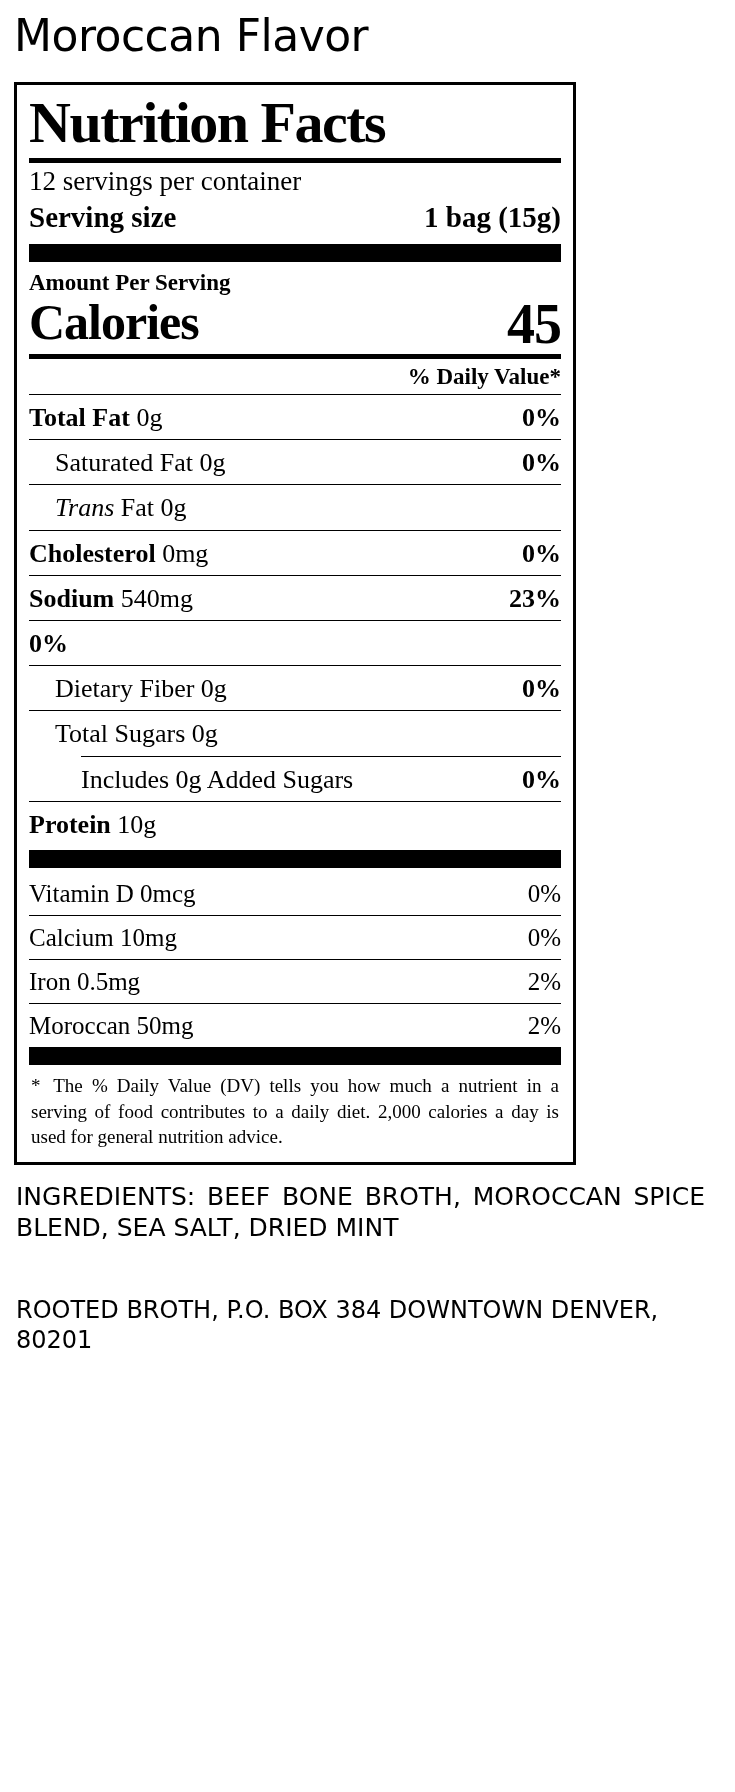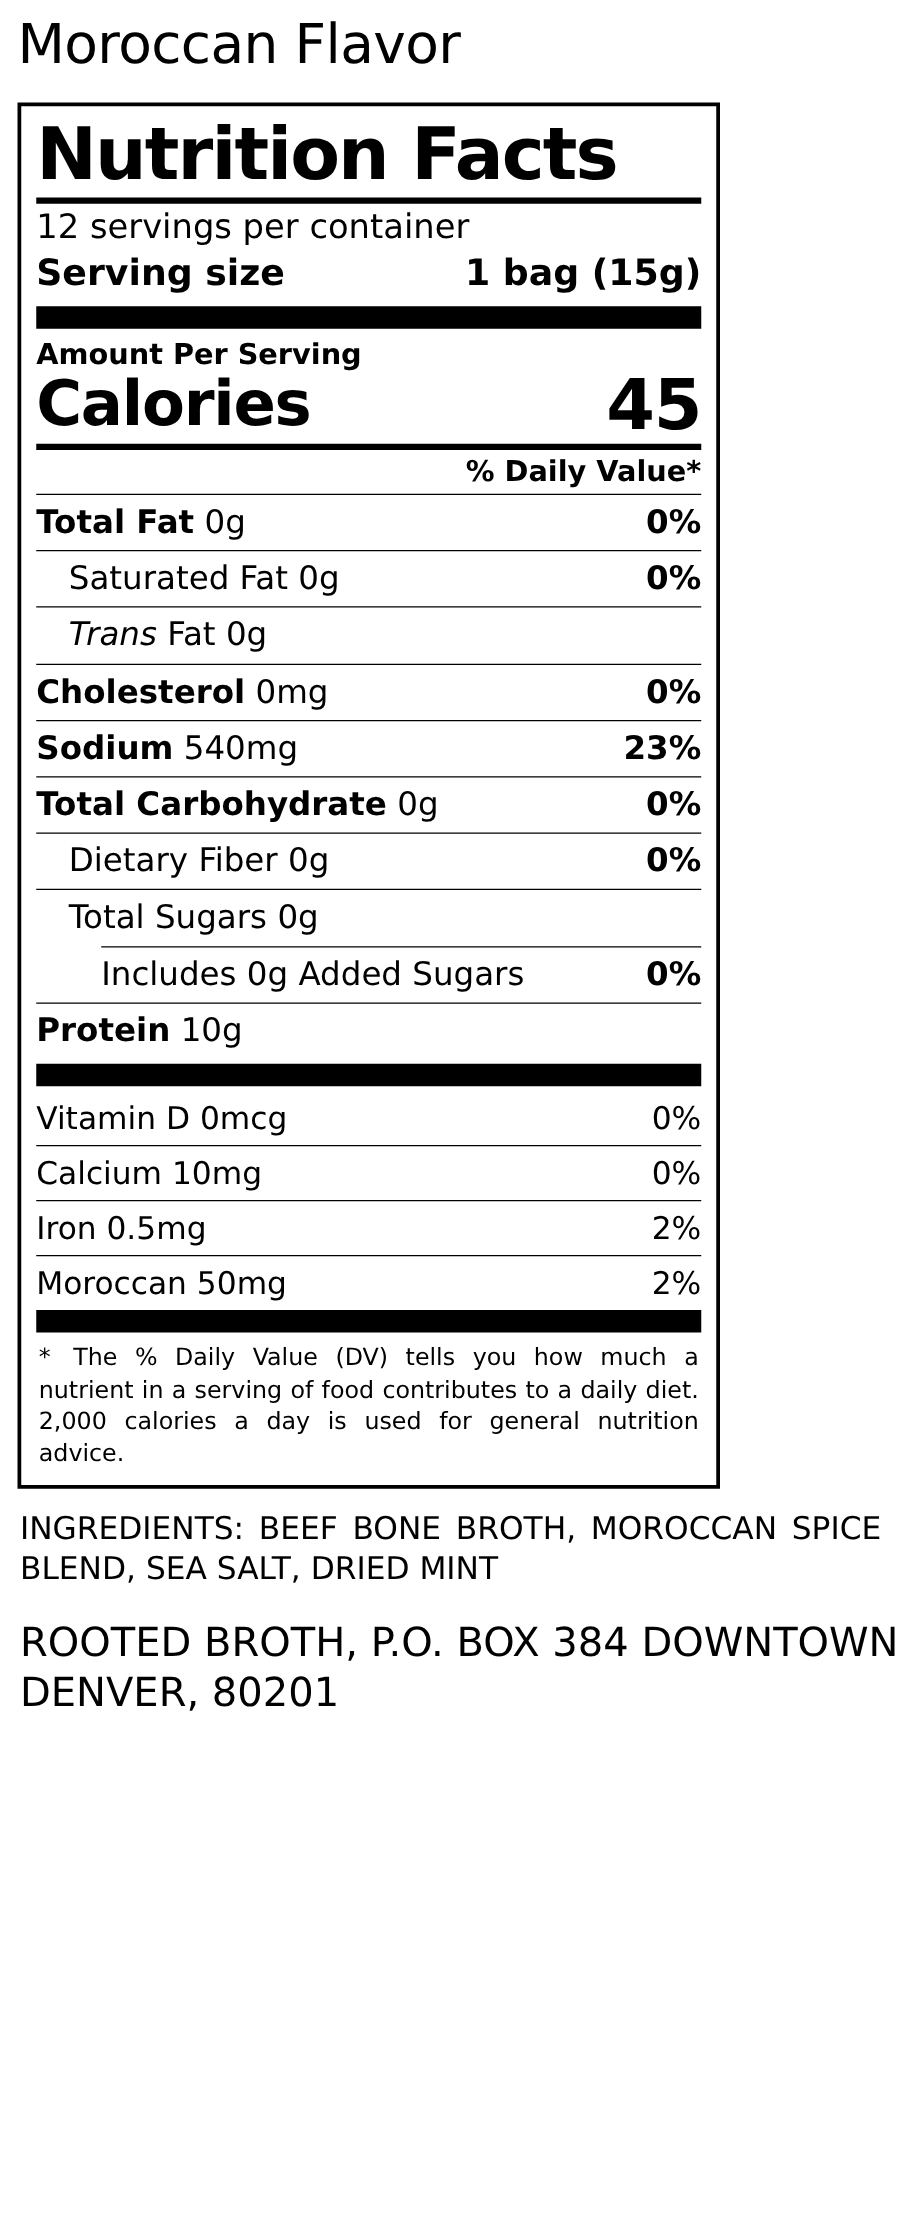--- a/index.html
+++ b/index.html
@@ -26,20 +26,21 @@
     margin: 12px 0 22px 4px;
     letter-spacing: -0.5px;
   }
   .nf-panel {
     border: 3px solid #000;
     box-sizing: border-box;
     width: 562px;
     margin: 0 0 0 4px;
     padding: 6px 12px 10px 12px;
     background: #fff;
+    font-family: Liberation Serif, serif;
   }
   .nf-title {
     font-size: 58px;
     font-weight: bold;
     line-height: 1.05;
     letter-spacing: -1.5px;
     margin: 2px 0 4px 0;
   }
   .rule-thin { border-bottom: 1px solid #000; }
   .rule-med  { border-bottom: 5px solid #000; }
@@ -116,23 +117,23 @@
   }
   .footnote .star { margin-right: 4px; }
   .ingredients {
     font-size: 25px;
     line-height: 1.25;
     margin: 16px 20px 0 6px;
     text-align: justify;
     text-justify: inter-word;
   }
   .address {
-    font-size: 32px;
+    font-size: 24px;
     line-height: 1.25;
-    margin: 24px 4px 20px 6px;
+    margin: 52px 4px 20px 6px;
   }
 </style>
 </head>
 <body>
 
 <div class="page">
 
   <h1 class="product-title">Moroccan Flavor</h1>
 
   <div class="nf-panel">
@@ -185,21 +186,20 @@
     </div>
     <div class="rule-thin"></div>
 
     <div class="nut-row">
       <span class="label"><b>Sodium</b> <span>540mg</span></span>
       <span class="pct">23%</span>
     </div>
     <div class="rule-thin"></div>
 
     <div class="nut-row">
-      <span class="label"><b>Total Carbohydrate</b> <span>0g</span></span>
       <span class="pct">0%</span>
     </div>
     <div class="rule-thin"></div>
 
     <div class="nut-row indent1">
       <span class="label"><span>Dietary Fiber</span> <span>0g</span></span>
       <span class="pct">0%</span>
     </div>
     <div class="rule-thin"></div>
 

